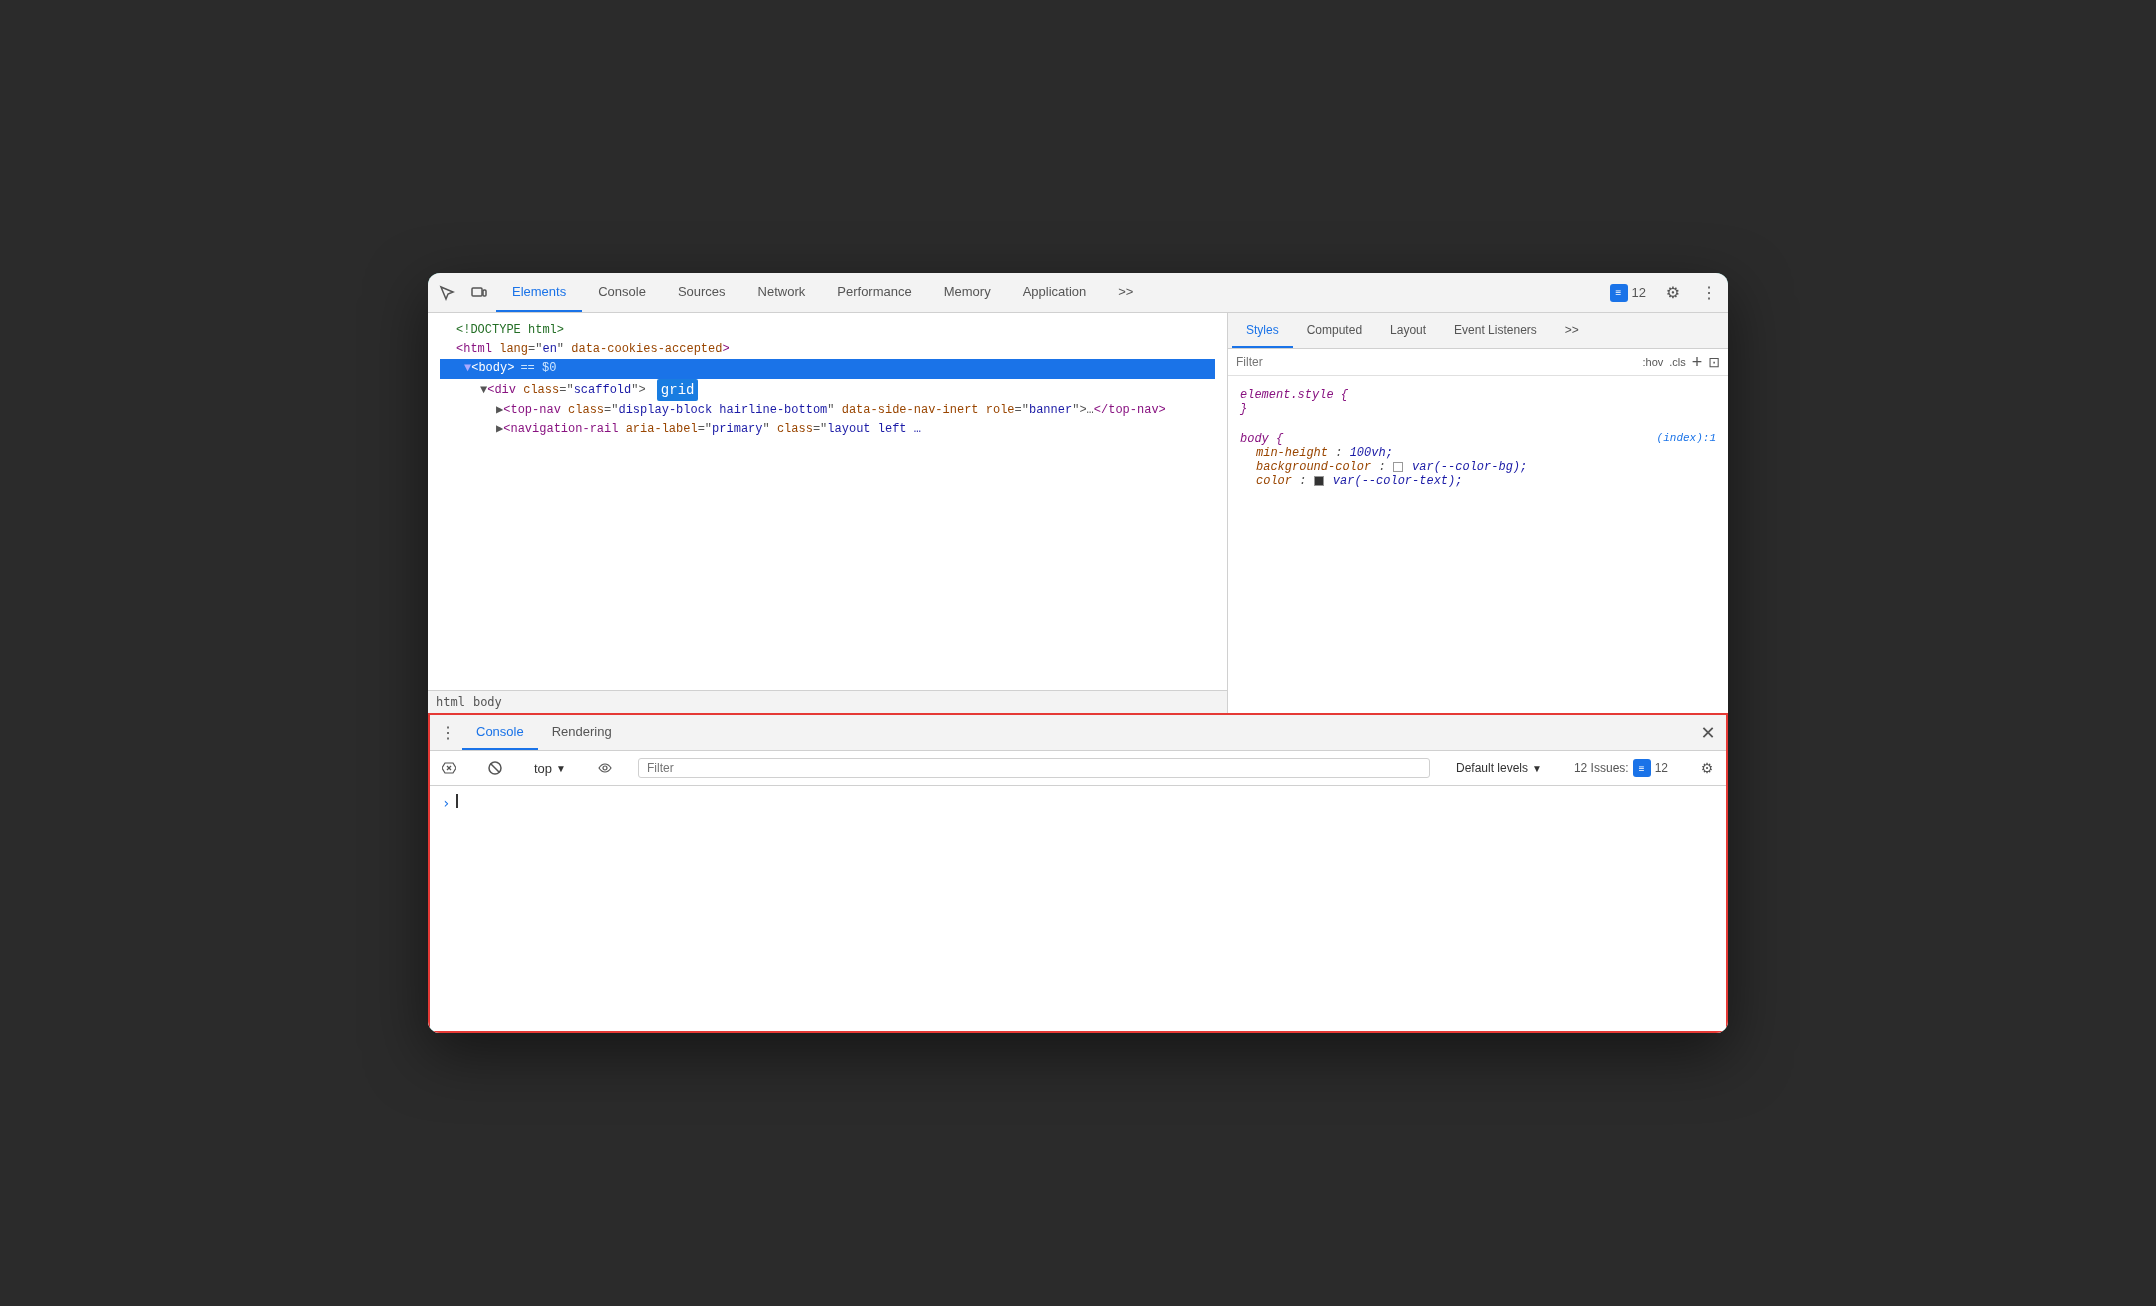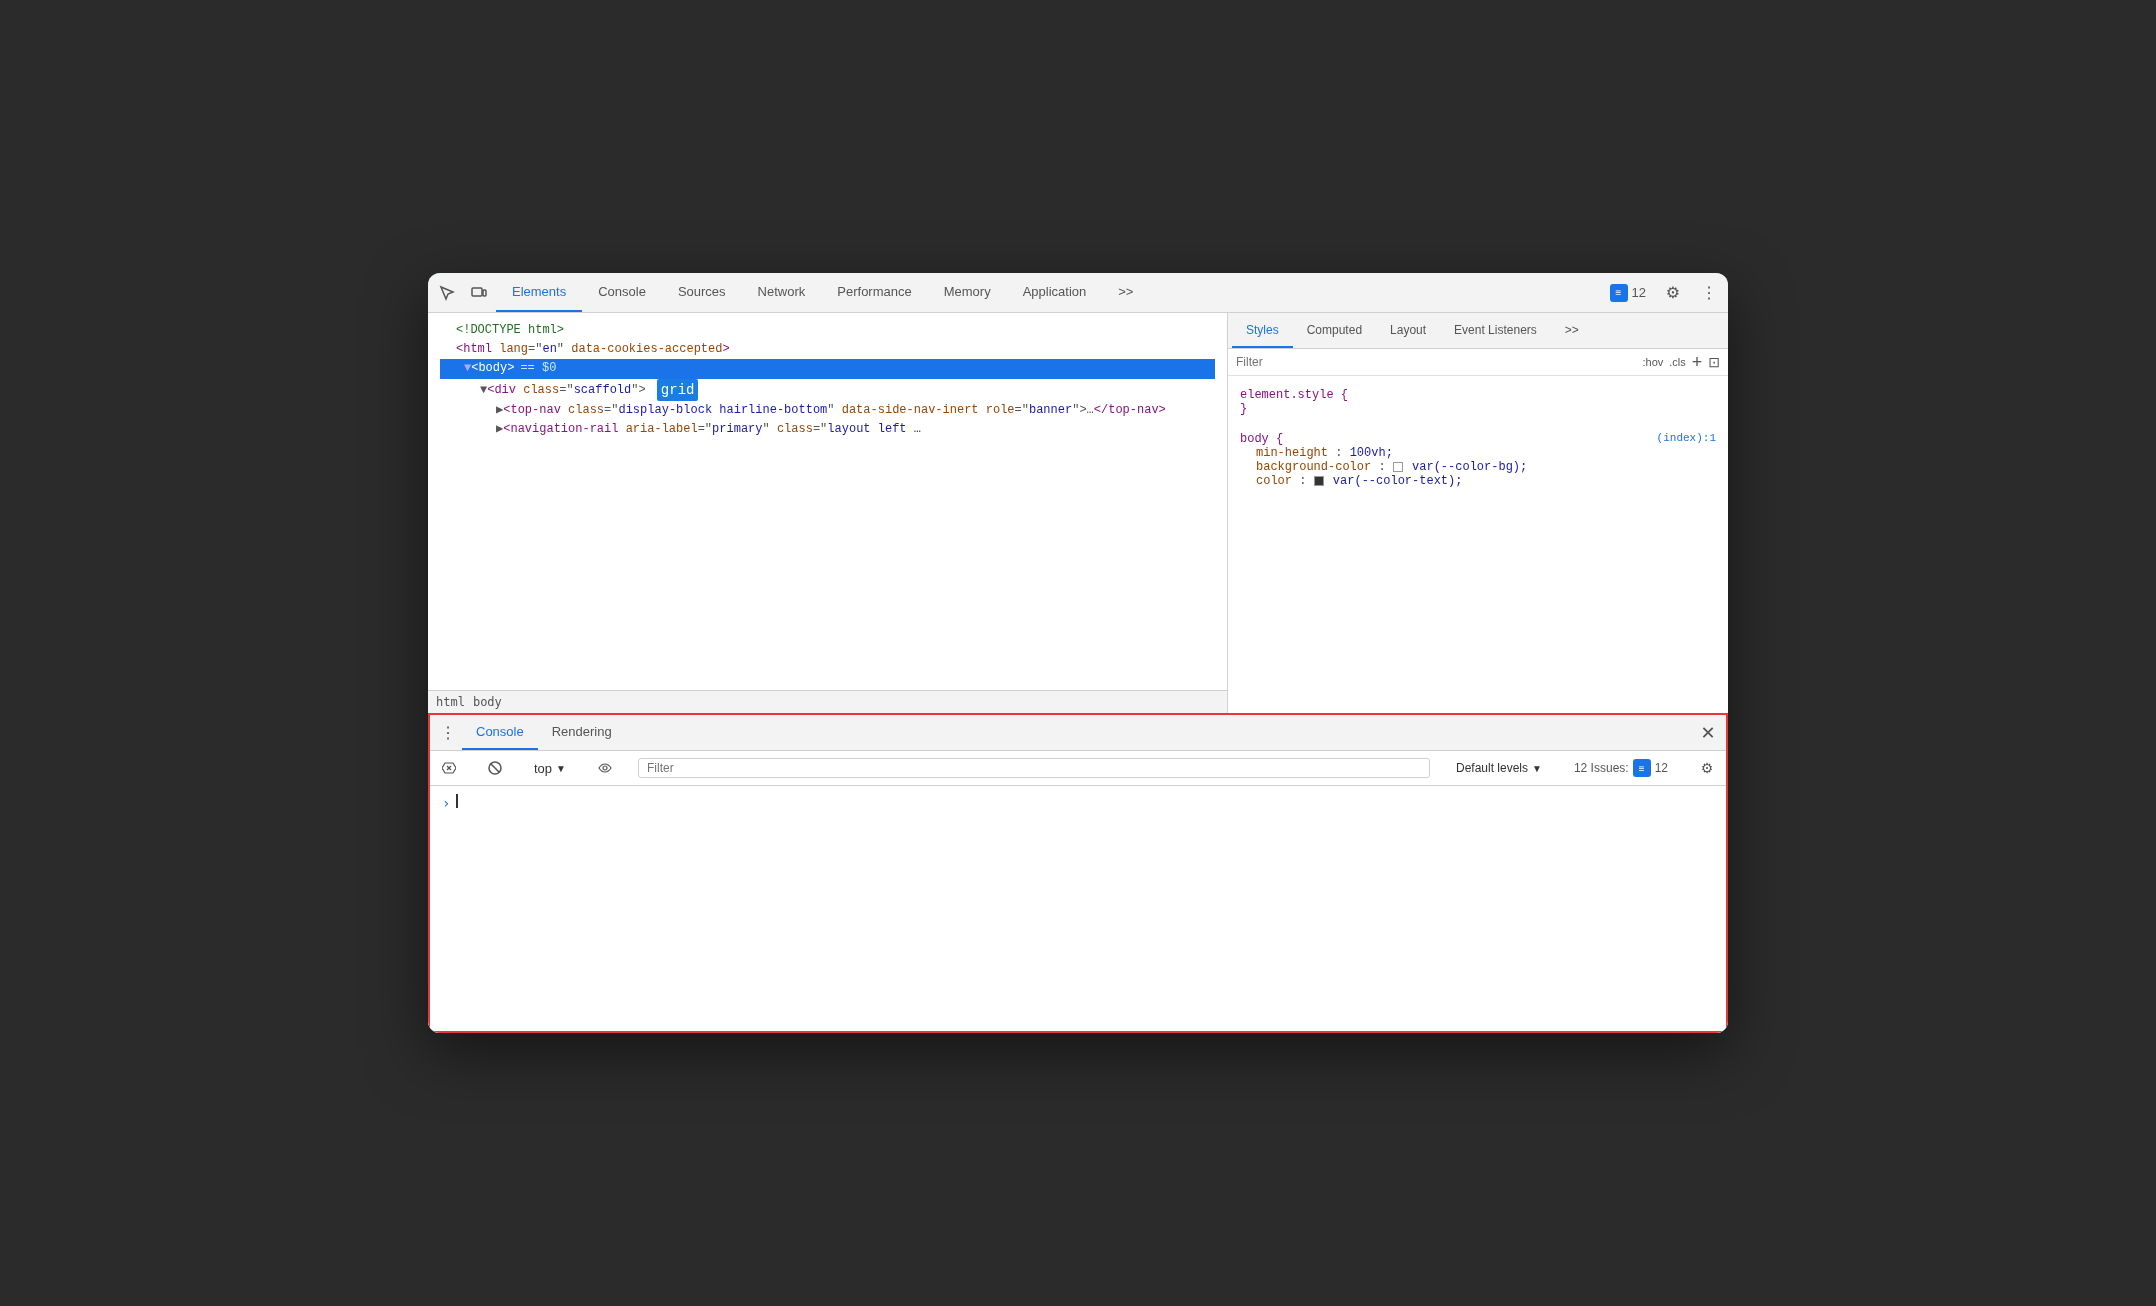--- a/index.html
+++ b/index.html
@@ -252,20 +252,21 @@
     }
     .styles-content {
       flex: 1;
       overflow-y: auto;
       font-family: 'Menlo', 'Monaco', 'Courier New', monospace;
       font-size: 12px;
       padding: 8px 0;
     }
     .style-rule {
       padding: 4px 12px;
+      font-style: italic;
     }
     .style-selector {
       color: #881280;
       font-weight: 500;
     }
     .style-prop { color: #994500; }
     .style-value { color: #1a1aa6; }
     .style-source {
       float: right;
       color: #1a73e8;

